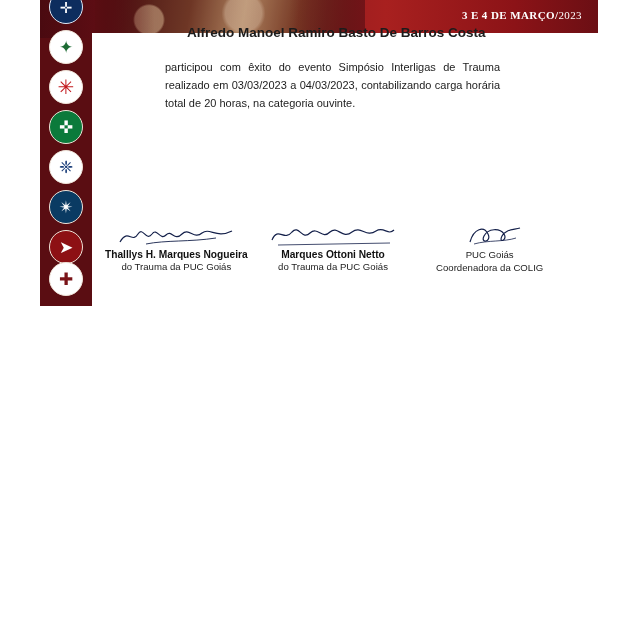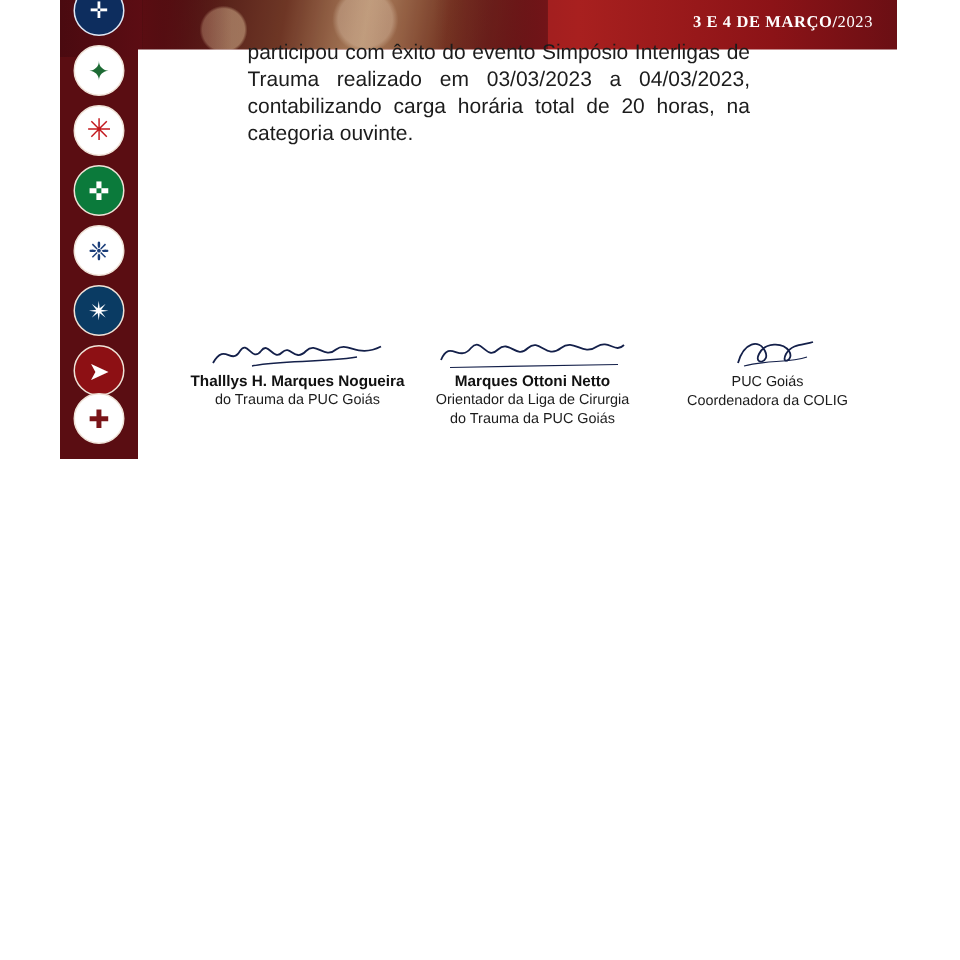--- a/index.html
+++ b/index.html
@@ -121,35 +121,35 @@
     font-size: 12.5px;
     margin: 0 0 16px 0;
   }
   .recipient {
     font-size: 13.5px;
     font-weight: bold;
     margin: 0 0 18px 0;
     padding-left: 22px;
   }
   .paragraph {
-    font-size: 14px;
+    font-size: 11px;
     line-height: 18px;
     margin: 0;
     text-align: justify;
   }
   .place-date {
     font-size: 11.8px;
     margin: 26px 0 0 0;
     text-align: center;
   }
 
   
   .signatures {
     position: absolute;
-    left: 62px;
+    left: 40px;
     top: 222px;
     width: 506px;
     height: 84px;
     display: flex;
     justify-content: space-between;
     padding: 0 18px;
   }
   .sig-block {
     width: 158px;
     text-align: center;
@@ -209,20 +209,21 @@
     </div>
     <div class="logo l7">
       <span class="glyph">➤</span>
     </div>
     <div class="logo l8">
       <span class="glyph">✚</span>
     </div>
   </div>
 
   <div class="body-text">
+    <p class="recipient">Alfredo Manoel Ramiro Basto De Barros Costa</p>
     <p class="paragraph">participou com êxito do evento Simpósio Interligas de Trauma realizado em 03/03/2023 a 04/03/2023, contabilizando carga horária total de 20 horas, na categoria ouvinte.</p>
   </div>
 
   <div class="signatures">
 
     <div class="sig-block">
       <div class="sig-mark">
         <svg width="120" height="26" viewBox="0 0 120 26">
           <path d="M4 20 C12 6,16 22,22 12 C27 4,30 20,36 12 C41 5,44 19,50 13 C56 7,58 20,66 12 C73 5,78 18,86 11 C94 5,100 17,116 9" fill="none" stroke="#14204a" stroke-width="1.2"></path>
           <path d="M30 22 C50 18,74 20,100 16" fill="none" stroke="#14204a" stroke-width="0.9"></path>
@@ -233,21 +234,20 @@
     </div>
 
     <div class="sig-block">
       <div class="sig-mark">
         <svg width="130" height="26" viewBox="0 0 130 26">
           <path d="M4 18 C10 4,16 20,24 10 C31 2,34 19,42 11 C50 4,54 18,62 10 C70 3,74 18,84 10 C93 3,98 16,108 9 C116 4,120 14,126 8" fill="none" stroke="#14204a" stroke-width="1.2"></path>
           <path d="M10 23 L122 21" fill="none" stroke="#14204a" stroke-width="0.8"></path>
         </svg>
       </div>
       <div class="sig-name">Marques Ottoni Netto</div>
-      <div class="sig-role">Orientador da Liga de Cirurgia</div>
       <div class="sig-role">do Trauma da PUC Goiás</div>
     </div>
 
     <div class="sig-block">
       <div class="sig-mark">
         <svg width="80" height="26" viewBox="0 0 80 26">
           <path d="M20 20 C24 6,34 4,38 12 C42 20,30 22,34 14 C38 6,50 6,54 12 C58 18,48 22,52 14 C56 7,64 8,70 6" fill="none" stroke="#14204a" stroke-width="1.2"></path>
           <path d="M24 22 C38 18,54 20,66 16" fill="none" stroke="#14204a" stroke-width="0.8"></path>
         </svg>
       </div>

